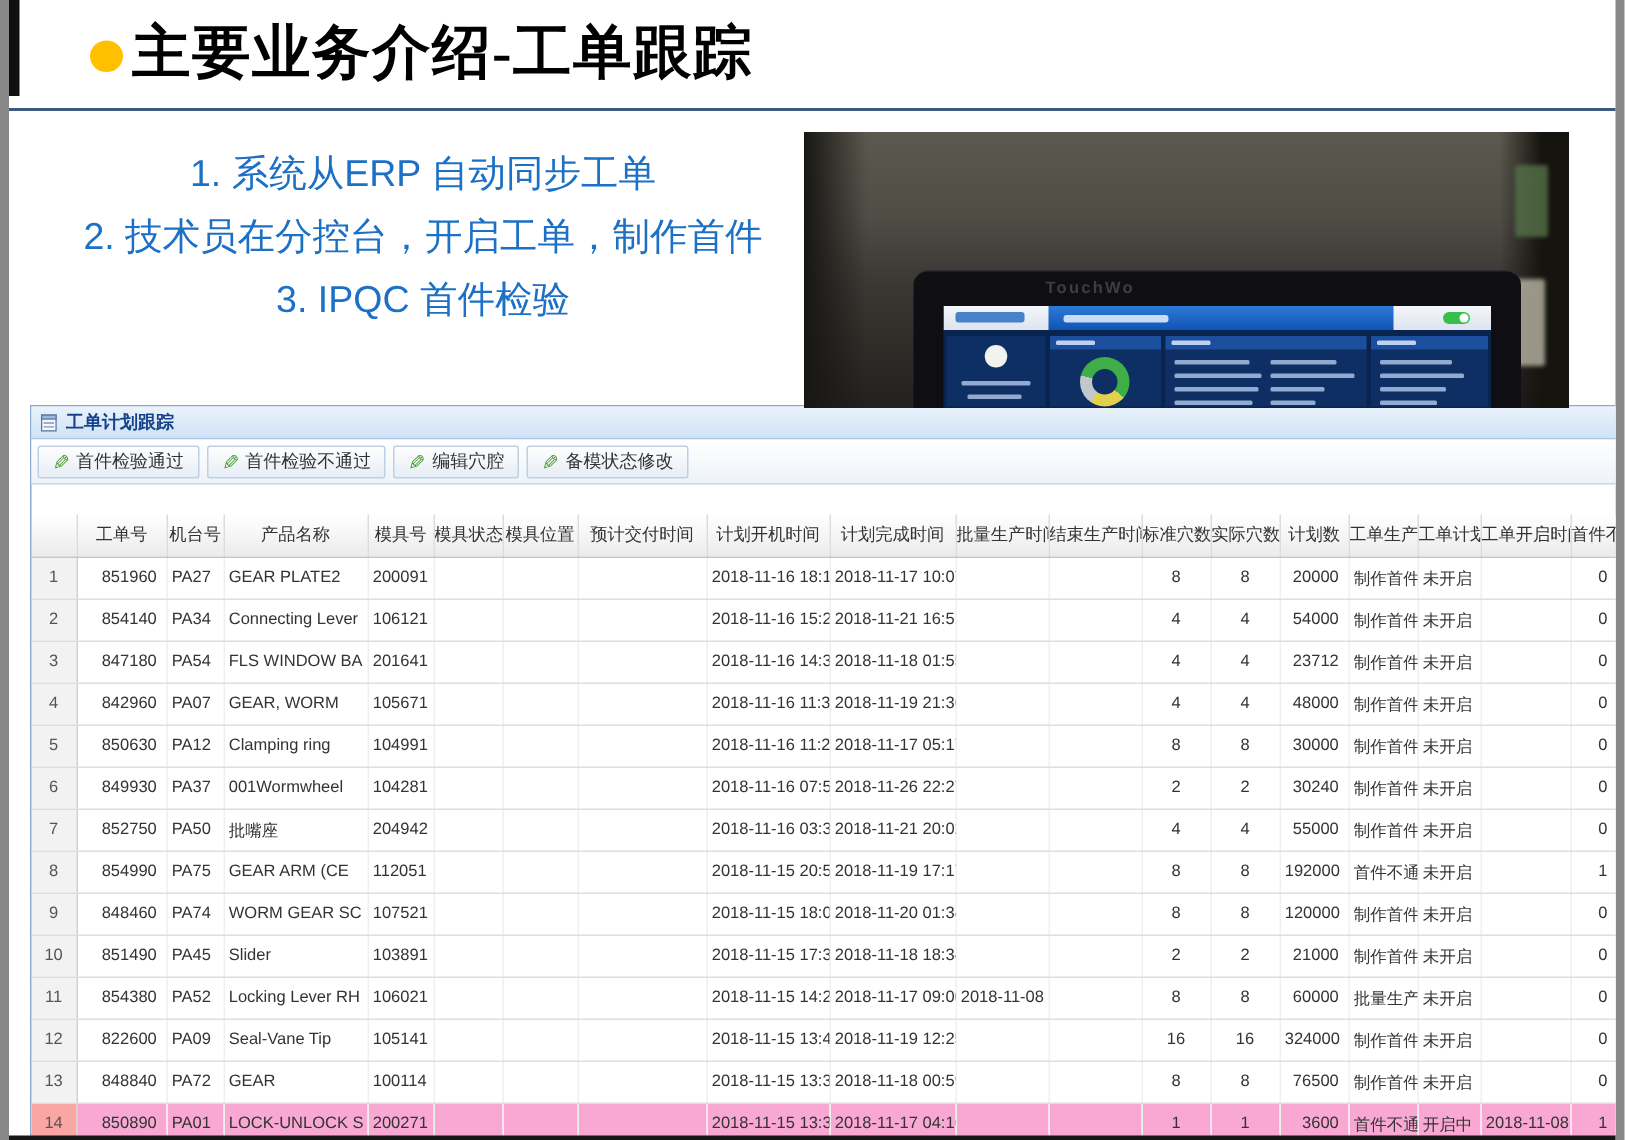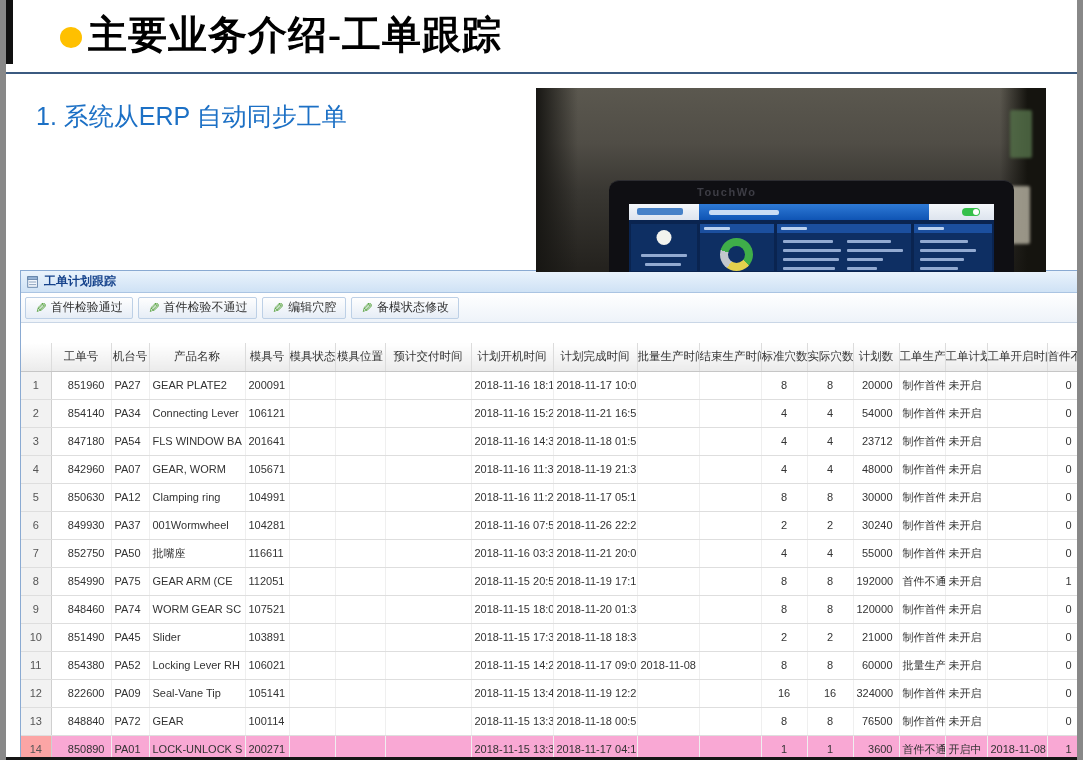--- a/index.html
+++ b/index.html
@@ -12,21 +12,21 @@
   .corner-bar { position:absolute; left:0; top:0; width:7px; height:64px; background:#101010; }
   .bullet-dot { position:absolute; left:54px; top:27px; width:22px; height:21px; border-radius:50%; background:#FFC000; }
   .slide-title {
     position:absolute; left:82px; top:8px; width:900px;
     font-family:"Liberation Serif","DejaVu Serif",serif;
     font-weight:bold; font-size:39px; color:#000; letter-spacing:1px; white-space:nowrap;
   }
   .title-rule { position:absolute; left:0; top:72px; width:1083px; height:2px; background:#3b5a80; }
   
   #steps { position:absolute; left:30px; top:96px; width:492px; color:#1c70c5; font-size:25px; line-height:41px; }
-  .step { margin-bottom:1px; }
+  .step { margin-bottom:1px;text-align:center; }
   
   #photo { position:absolute; left:508px; top:88px; width:510px; height:184px; overflow:hidden; z-index:3;
     background:linear-gradient(180deg,#5b584f 0%,#504d46 30%,#3a3833 55%,#23211d 100%);margin-left:22px; }
   .ph-left-shade { position:absolute; left:0; top:0; width:42px; height:100%; background:linear-gradient(90deg,#171613,rgba(23,22,19,0)); }
   .ph-right-col { position:absolute; right:0; top:0; width:46px; height:100%; background:linear-gradient(90deg,rgba(20,19,16,0),#15140f 60%); }
   .ph-patch { position:absolute; filter:blur(1.5px); border-radius:2px; }
   .ph-screw { position:absolute; left:99px; top:99px; width:9px; height:9px; border-radius:50%; background:radial-gradient(circle at 35% 35%,#6a6a66,#151515 70%); }
   .bezel { position:absolute; left:73px; top:92px; width:405px; height:92px; background:#0f0f13; border-radius:10px 10px 0 0; border-top:1px solid #2c2c31; }
   .bezel-brand { position:absolute; left:88px; top:5px; color:#3d3d45; font-size:11px; font-weight:bold; letter-spacing:1.5px; }
   .scr { position:absolute; left:20px; top:23px; width:365px; height:69px; background:#0a2450; overflow:hidden; }
@@ -75,20 +75,22 @@
 
 <div id="slide">
 
   <div class="corner-bar"></div>
   <div class="bullet-dot"></div>
   <div class="slide-title">主要业务介绍-工单跟踪</div>
   <div class="title-rule"></div>
 
   <div id="steps">
       <div class="step">1. 系统从ERP 自动同步工单</div>
+      <div class="step">2. 技术员在分控台，开启工单，制作首件</div>
+      <div class="step">3. IPQC 首件检验</div>
     </div>
 
   <div id="photo">
     <div class="ph-left-shade"></div>
     <div class="ph-right-col"></div>
     <div class="ph-patch" style="right:14px; top:22px; width:22px; height:48px; background:#55724a; opacity:.8;"></div>
     <div class="ph-patch" style="right:16px; top:98px; width:24px; height:58px; background:#c4bfae; opacity:.75;"></div>
     <div class="ph-screw"></div>
     <div class="bezel">
       <div class="bezel-brand">TouchWo</div>
@@ -328,21 +330,21 @@
             <td class="l">制作首件</td>
             <td class="l">未开启</td>
             <td class="l"></td>
             <td class="c">0</td>
           </tr>
           <tr>
             <td class="rownum">7</td>
             <td class="r">852750</td>
             <td class="l">PA50</td>
             <td class="l">批嘴座</td>
-            <td class="l">116611</td>
+            <td class="l">204942</td>
             <td class="l"></td>
             <td class="l"></td>
             <td class="l"></td>
             <td class="l">2018-11-16 03:36</td>
             <td class="l">2018-11-21 20:02</td>
             <td class="l"></td>
             <td class="l"></td>
             <td class="c">4</td>
             <td class="c">4</td>
             <td class="r">55000</td>

